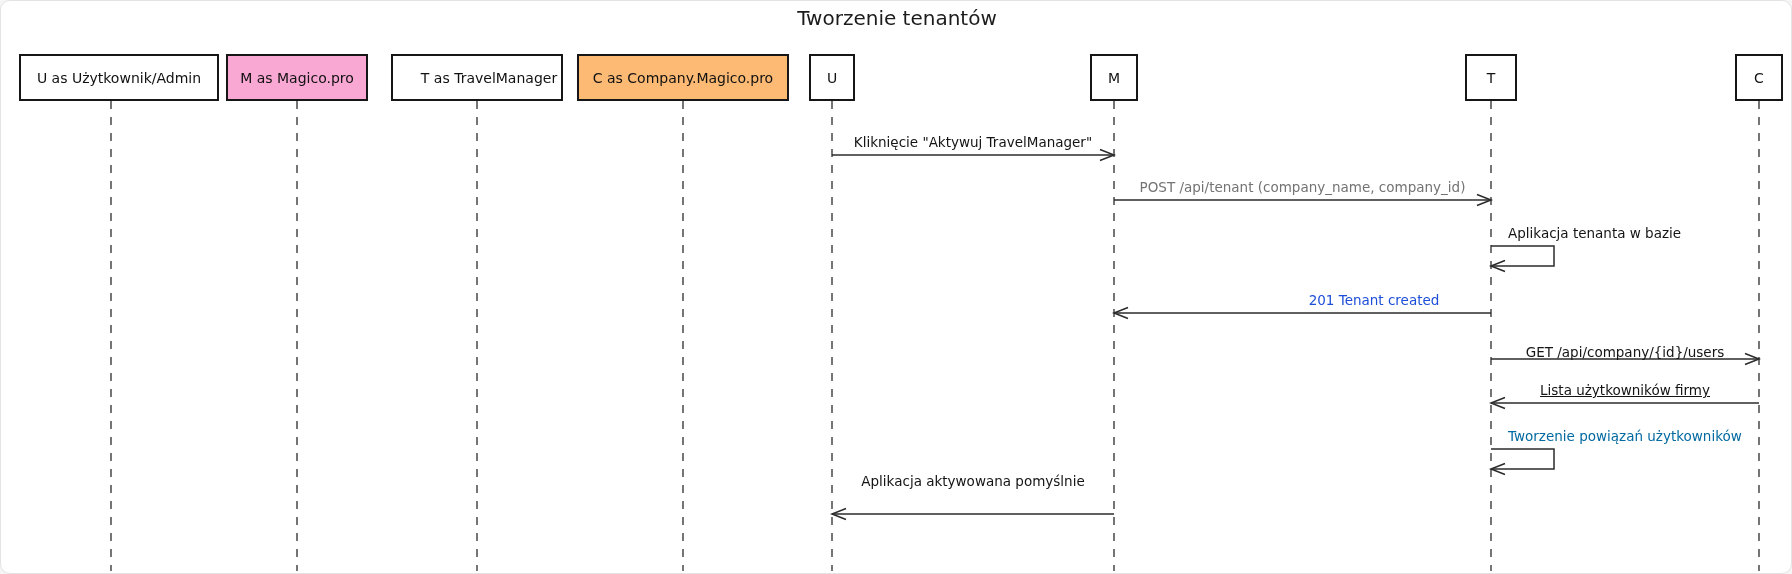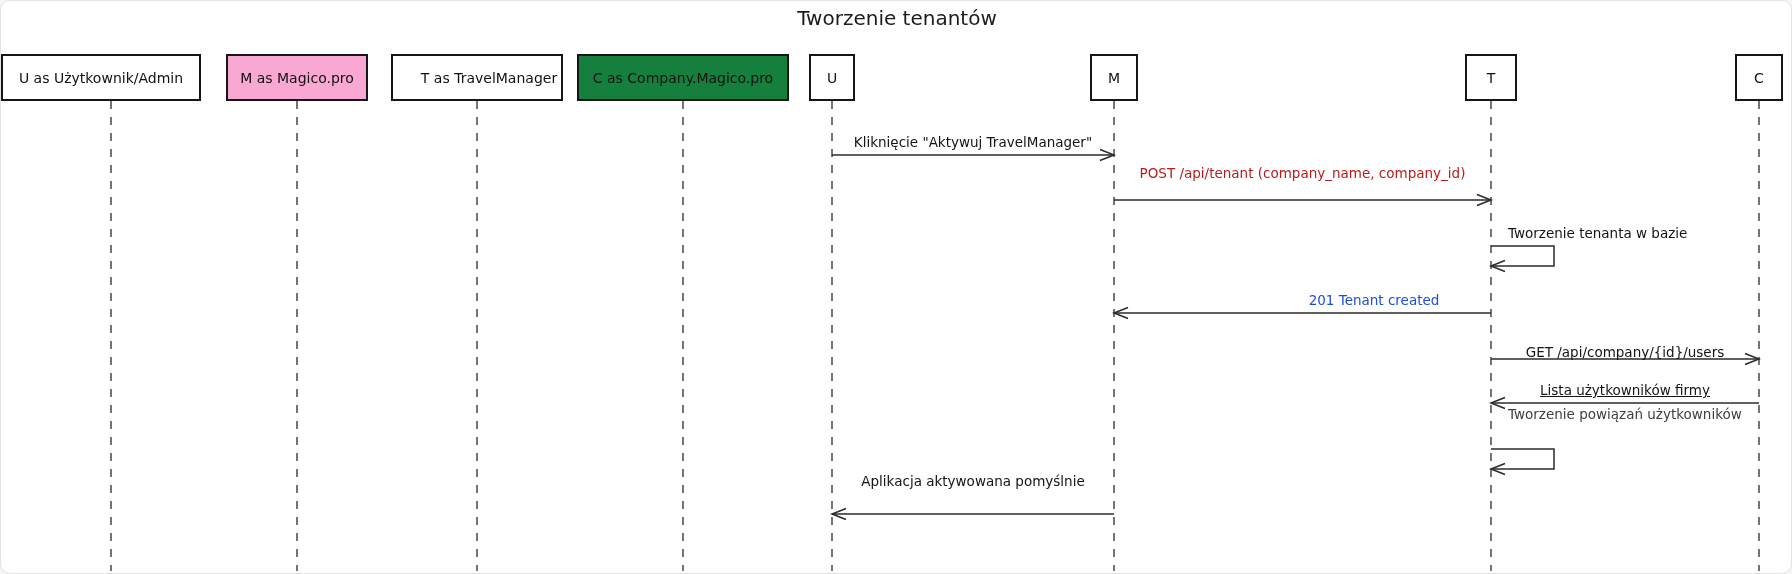--- a/index.html
+++ b/index.html
@@ -73,32 +73,32 @@
       <line x1="1490" y1="358" x2="1758" y2="358" stroke="#2b2b2b" stroke-width="1.5"></line>
       <polyline points="1744,352.5 1758,358 1744,363.5" fill="none" stroke="#2b2b2b" stroke-width="1.5"></polyline>
       <line x1="1758" y1="402" x2="1490" y2="402" stroke="#2b2b2b" stroke-width="1.5"></line>
       <polyline points="1504,396.5 1490,402 1504,407.5" fill="none" stroke="#2b2b2b" stroke-width="1.5"></polyline>
       <path d="M 1490 448 h 63 v 20 h -63" fill="none" stroke="#2b2b2b" stroke-width="1.5"></path>
       <polyline points="1504,462.5 1490,468 1504,473.5" fill="none" stroke="#2b2b2b" stroke-width="1.5"></polyline>
       <line x1="1113" y1="513" x2="831" y2="513" stroke="#2b2b2b" stroke-width="1.5"></line>
       <polyline points="845,507.5 831,513 845,518.5" fill="none" stroke="#2b2b2b" stroke-width="1.5"></polyline>
     </svg>
   <div id="actors-layer">
-      <div class="actor-box" style="left: 0; top: 53px; width: 200px; height: 47px; background: rgb(255, 255, 255); border-color: rgb(22, 22, 22);">U as Użytkownik/Admin</div>
+      <div class="actor-box" style="left: 18px; top: 53px; width: 200px; height: 47px; background: rgb(255, 255, 255); border-color: rgb(22, 22, 22);">U as Użytkownik/Admin</div>
       <div class="actor-box" style="left: 225px; top: 53px; width: 142px; height: 47px; background: #f9a8d4; border-color: rgb(22, 22, 22);">M as Magico.pro</div>
       <div class="actor-box" style="left: 390px; top: 53px; width: 172px; height: 47px; background: rgb(255, 255, 255); border-color: rgb(22, 22, 22); padding-left: 24px;">T as TravelManager</div>
-      <div class="actor-box" style="left: 576px; top: 53px; width: 212px; height: 47px; background: #15803d; border-color: rgb(22, 22, 22);">C as Company.Magico.pro</div>
+      <div class="actor-box" style="left: 576px; top: 53px; width: 212px; height: 47px; background: #fdba74; border-color: rgb(22, 22, 22);">C as Company.Magico.pro</div>
       <div class="actor-box" style="left: 808px; top: 53px; width: 46px; height: 47px; background: rgb(255, 255, 255); border-color: rgb(22, 22, 22);">U</div>
       <div class="actor-box" style="left: 1089px; top: 53px; width: 48px; height: 47px; background: rgb(255, 255, 255); border-color: rgb(22, 22, 22);">M</div>
       <div class="actor-box" style="left: 1464px; top: 53px; width: 52px; height: 47px; background: rgb(255, 255, 255); border-color: rgb(22, 22, 22);">T</div>
       <div class="actor-box" style="left: 1734px; top: 53px; width: 48px; height: 47px; background: rgb(255, 255, 255); border-color: rgb(22, 22, 22);">C</div>
     </div>
   <div id="labels-layer">
       <div class="msg-label centered" style="left: 972px; top: 132px; color: rgb(20, 20, 20);">Kliknięcie "Aktywuj TravelManager"</div>
-      <div class="msg-label centered" style="left: 1301.5px; top: 163px; color: #b91c1c;">POST /api/tenant (company_name, company_id)</div>
-      <div class="msg-label" style="left: 1507px; top: 223px; color: rgb(20, 20, 20);">Tworzenie tenanta w bazie</div>
+      <div class="msg-label centered" style="left: 1301.5px; top: 177px; color: #737373;">POST /api/tenant (company_name, company_id)</div>
+      <div class="msg-label" style="left: 1507px; top: 223px; color: rgb(20, 20, 20);">Aplikacja tenanta w bazie</div>
       <div class="msg-label centered" style="left: 1373px; top: 290px; color: #1d4ed8;">201 Tenant created</div>
       <div class="msg-label centered" style="left: 1624px; top: 336px; color: rgb(20, 20, 20); margin-top: 6px;">GET /api/company/{id}/users</div>
       <div class="msg-label centered" style="left: 1624px; top: 380px; color: rgb(20, 20, 20); text-decoration: underline;">Lista użytkowników firmy</div>
-      <div class="msg-label" style="left: 1507px; top: 404px; color: #404040;">Tworzenie powiązań użytkowników</div>
+      <div class="msg-label" style="left: 1507px; top: 426px; color: #0369a1;">Tworzenie powiązań użytkowników</div>
       <div class="msg-label centered" style="left: 972px; top: 471px; color: rgb(20, 20, 20);">Aplikacja aktywowana pomyślnie</div>
     </div>
 </div>
 
 </body></html>

